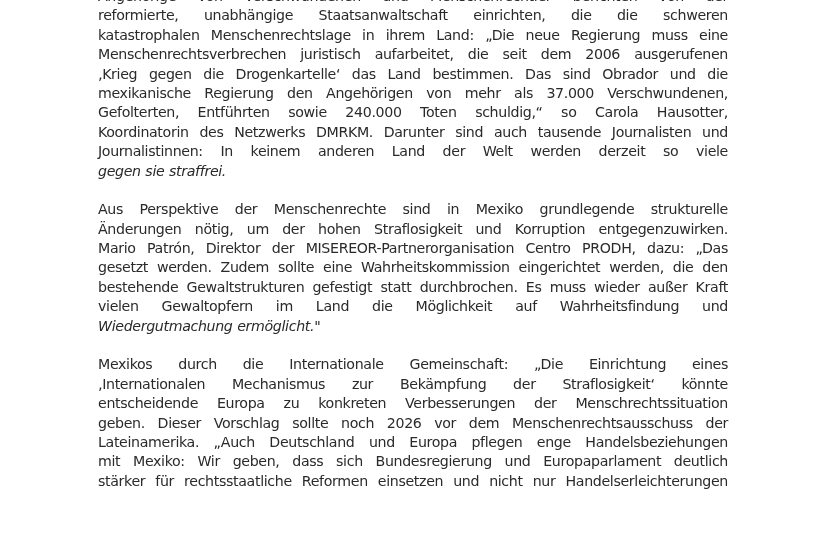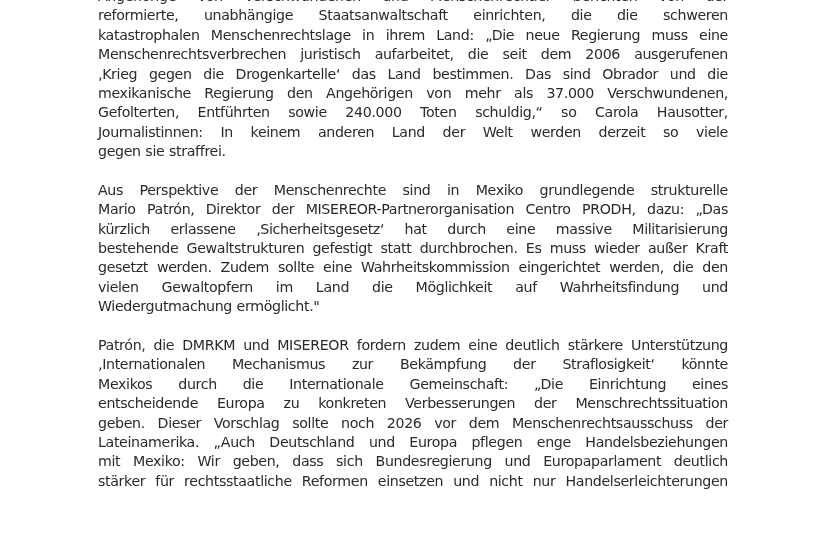--- a/index.html
+++ b/index.html
@@ -33,53 +33,54 @@
     .line {
       display: block;
       text-align: justify;
       text-align-last: justify;
       white-space: nowrap;
       height: 19.4px;
       overflow: visible;
     }
     .line.last {
       text-align-last: left;
+      font-style: italic;
     }
   </style>
 </head>
 <body>
 
 <div class="page">
 
   <div class="para">
     <span class="line">Angehörige von Verschwundenen und Menschenrechtler berichten von der</span>
     <span class="line">reformierte, unabhängige Staatsanwaltschaft einrichten, die die schweren</span>
     <span class="line">katastrophalen Menschenrechtslage in ihrem Land: „Die neue Regierung muss eine</span>
     <span class="line">Menschenrechtsverbrechen juristisch aufarbeitet, die seit dem 2006 ausgerufenen</span>
     <span class="line">‚Krieg gegen die Drogenkartelle‘ das Land bestimmen. Das sind Obrador und die</span>
     <span class="line">mexikanische Regierung den Angehörigen von mehr als 37.000 Verschwundenen,</span>
     <span class="line">Gefolterten, Entführten sowie 240.000 Toten schuldig,“ so Carola Hausotter,</span>
+    <span class="line">Koordinatorin des Netzwerks DMRKM. Darunter sind auch tausende Journalisten und</span>
     <span class="line">Journalistinnen: In keinem anderen Land der Welt werden derzeit so viele</span>
     <span class="line last">gegen sie straffrei.</span>
   </div>
 
   <div class="para">
     <span class="line">Aus Perspektive der Menschenrechte sind in Mexiko grundlegende strukturelle</span>
+    <span class="line">Änderungen nötig, um der hohen Straflosigkeit und Korruption entgegenzuwirken.</span>
     <span class="line">Mario Patrón, Direktor der MISEREOR-Partnerorganisation Centro PRODH, dazu: „Das</span>
-    <span class="line">kürzlich erlassene ‚Sicherheitsgesetz‘ hat durch eine massive Militarisierung</span>
+    <span class="line">gesetzt werden. Zudem sollte eine Wahrheitskommission eingerichtet werden, die den</span>
     <span class="line">bestehende Gewaltstrukturen gefestigt statt durchbrochen. Es muss wieder außer Kraft</span>
-    <span class="line">gesetzt werden. Zudem sollte eine Wahrheitskommission eingerichtet werden, die den</span>
     <span class="line">vielen Gewaltopfern im Land die Möglichkeit auf Wahrheitsfindung und</span>
     <span class="line last">Wiedergutmachung ermöglicht."</span>
   </div>
 
   <div class="para">
-    <span class="line">Patrón, die DMRKM und MISEREOR fordern zudem eine deutlich stärkere Unterstützung</span>
+    <span class="line">Mexikos durch die Internationale Gemeinschaft: „Die Einrichtung eines</span>
     <span class="line">‚Internationalen Mechanismus zur Bekämpfung der Straflosigkeit‘ könnte</span>
-    <span class="line">Mexikos durch die Internationale Gemeinschaft: „Die Einrichtung eines</span>
     <span class="line">entscheidende Europa zu konkreten Verbesserungen der Menschrechtssituation</span>
     <span class="line">geben. Dieser Vorschlag sollte noch 2026 vor dem Menschenrechtsausschuss der</span>
     <span class="line">Lateinamerika. „Auch Deutschland und Europa pflegen enge Handelsbeziehungen</span>
     <span class="line">mit Mexiko: Wir geben, dass sich Bundesregierung und Europaparlament deutlich</span>
     <span class="line">stärker für rechtsstaatliche Reformen einsetzen und nicht nur Handelserleichterungen</span>
 
   </div>
 
 </div>
 

